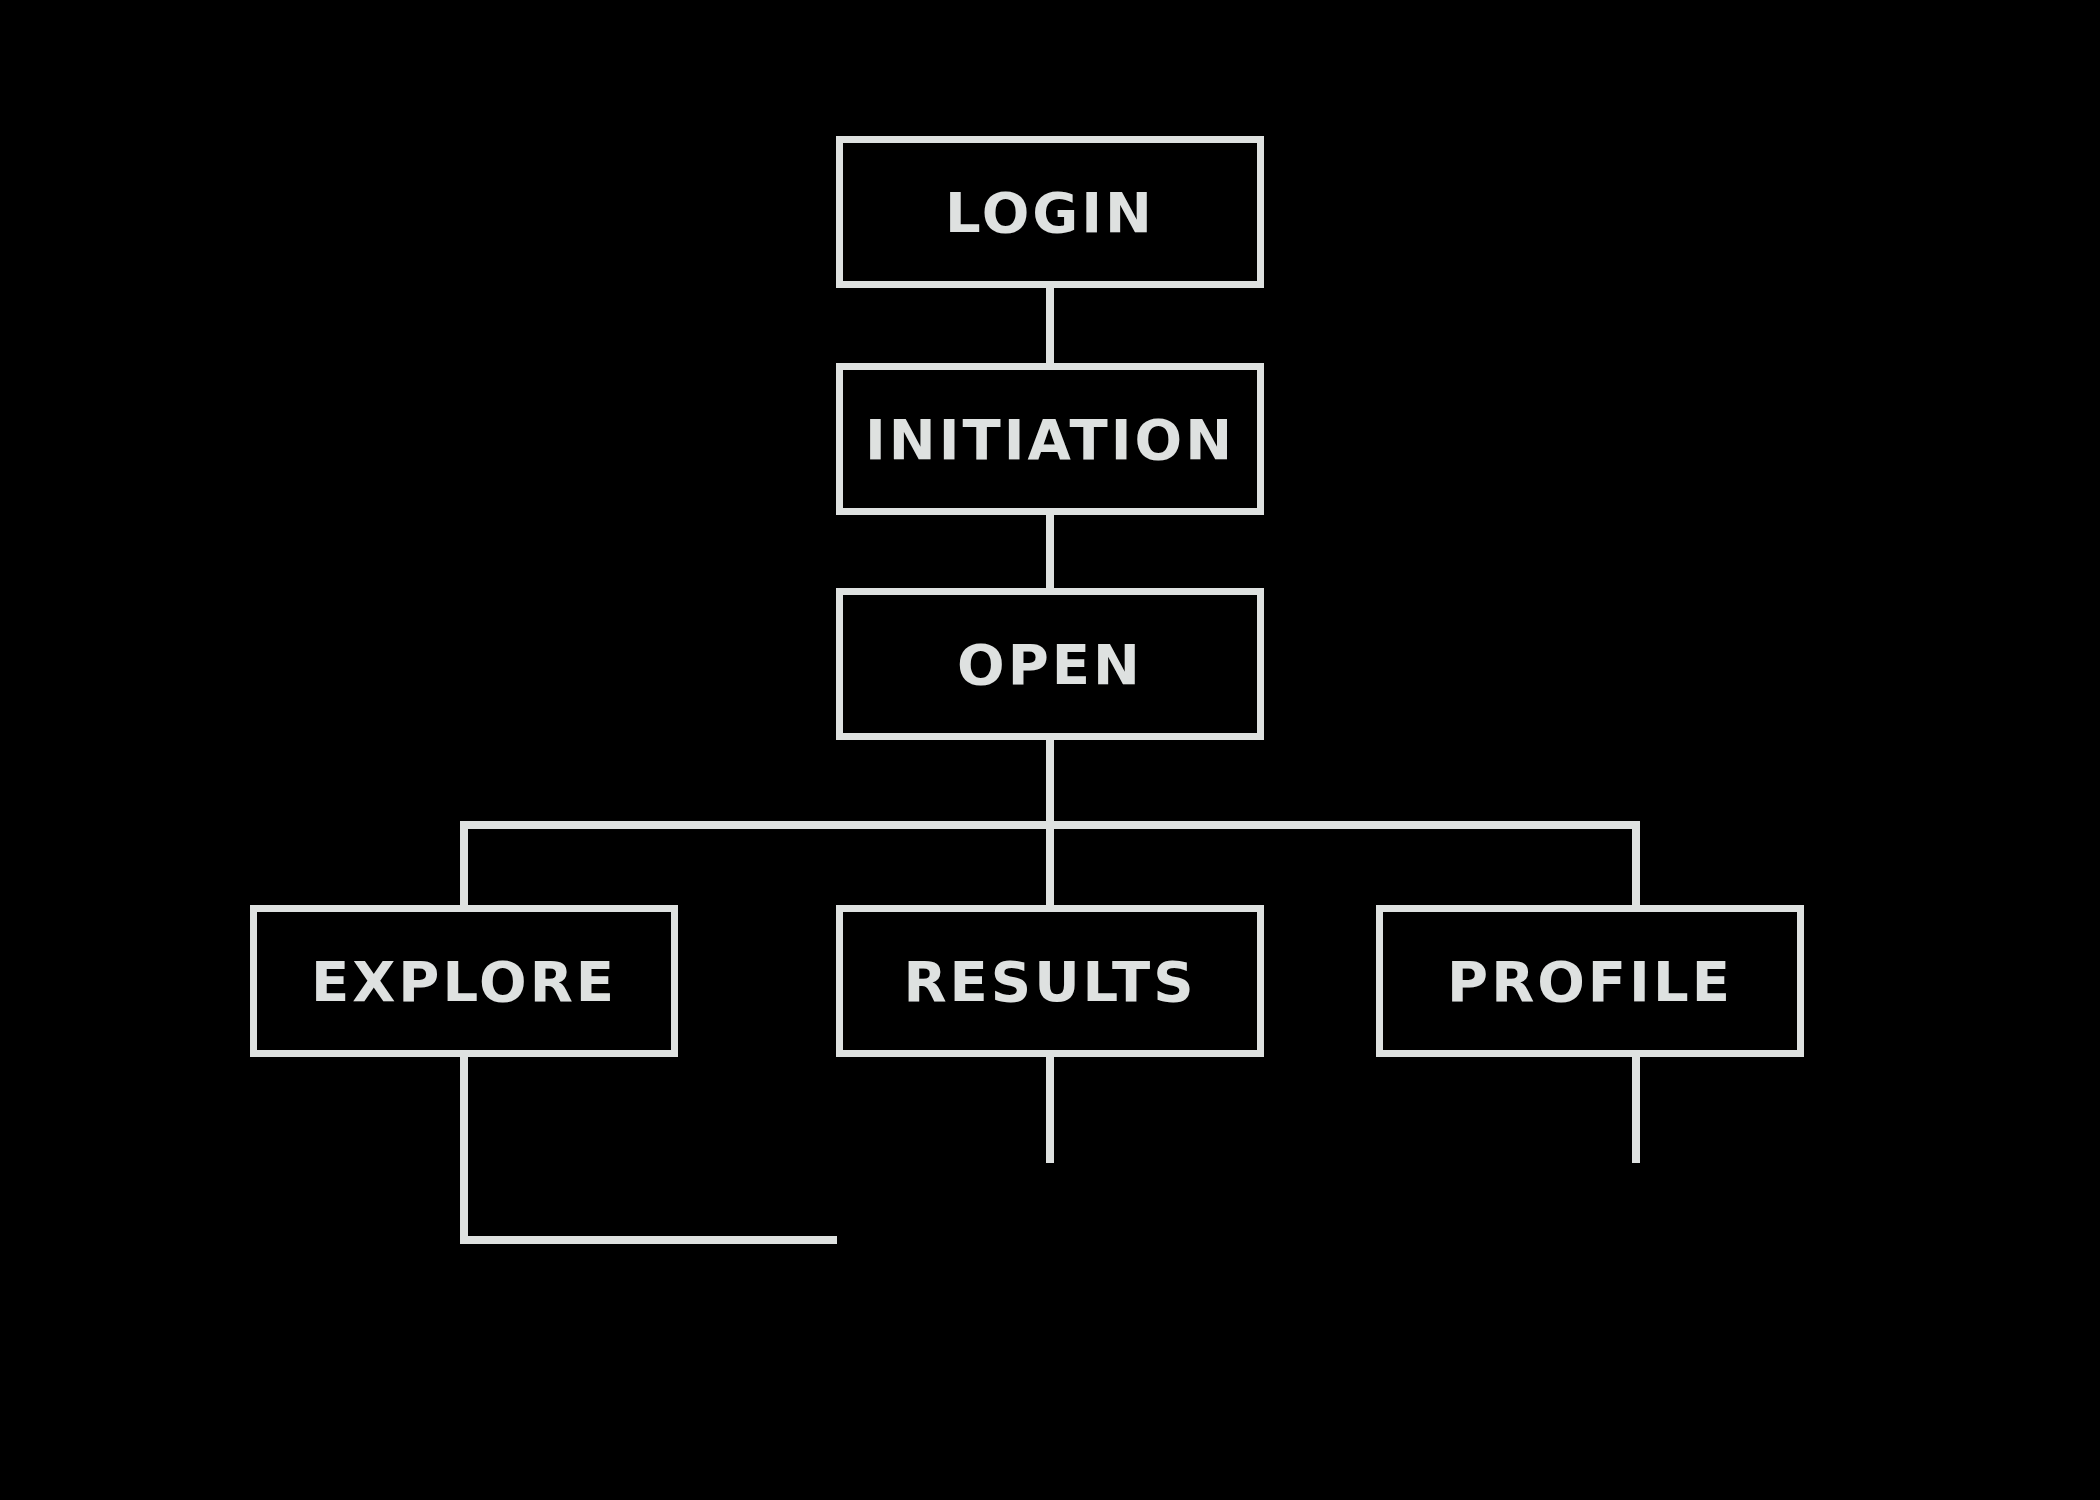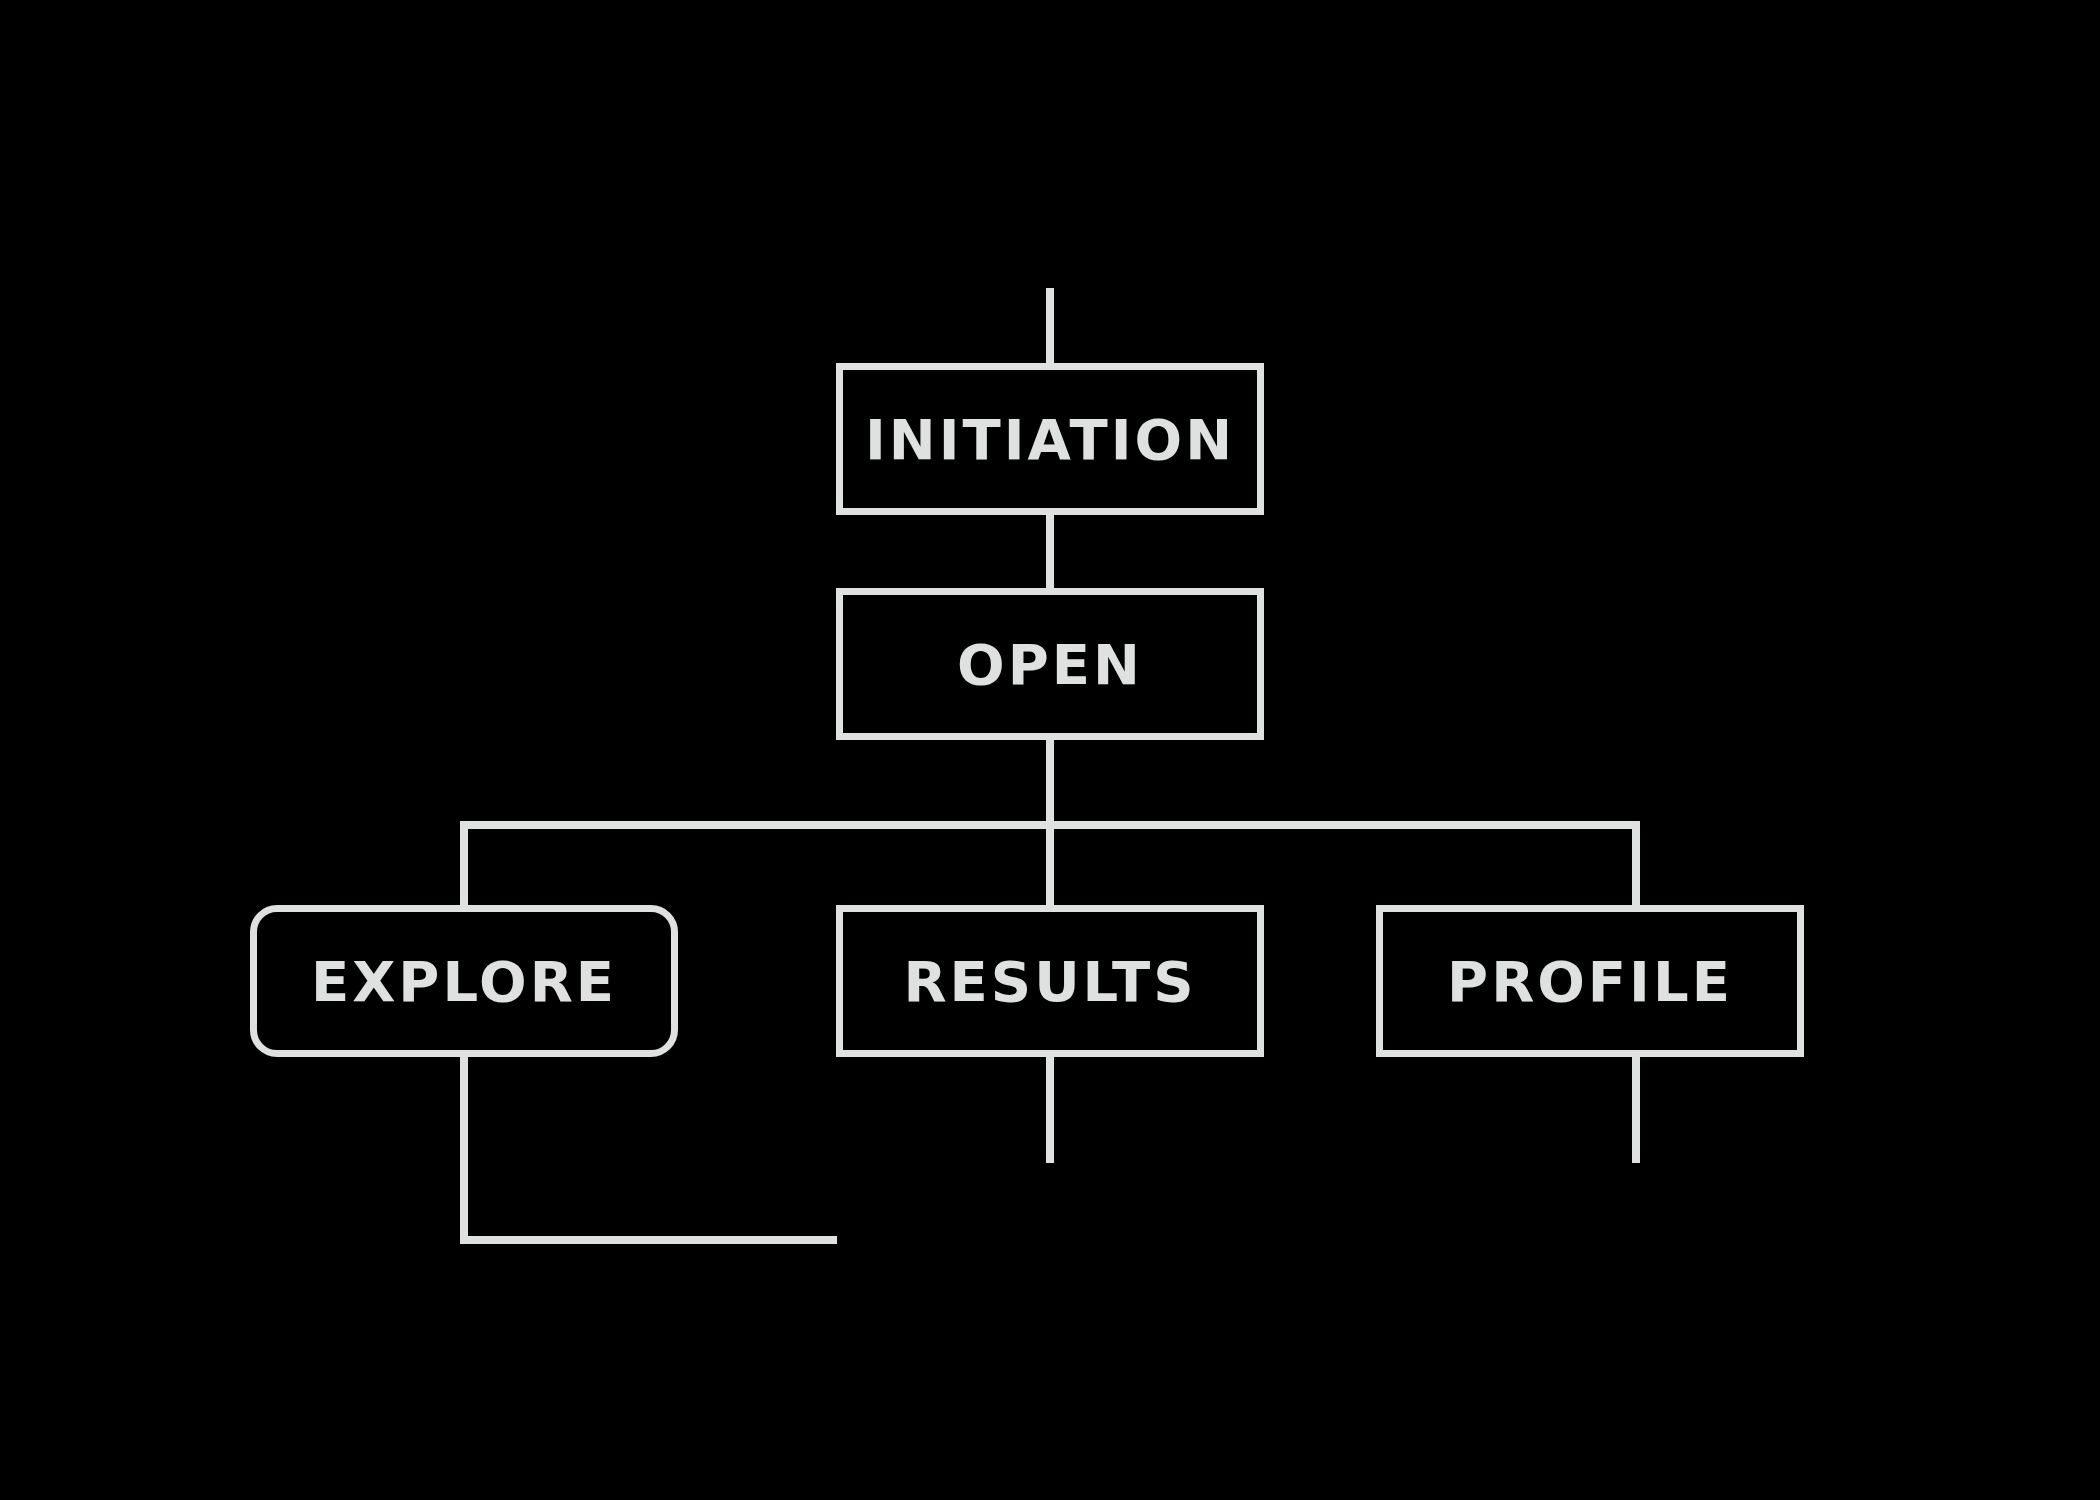--- a/index.html
+++ b/index.html
@@ -40,21 +40,21 @@
     position: absolute;
     background: var(--line);
   }
   .edge.v { width: 8px; }
   .edge.h { height: 8px; }
 
   
   .pos-login      { left: 836px;  top: 136px; }
   .pos-initiation { left: 836px;  top: 363px; }
   .pos-open       { left: 836px;  top: 588px; }
-  .pos-explore    { left: 250px;  top: 905px; border-radius: 27px; }
+  .pos-explore    { left: 250px;  top: 905px; }
   .pos-results    { left: 836px;  top: 905px; }
   .pos-profile    { left: 1376px; top: 905px; }
   .pos-movieinfo  { left: 836px;  top: 1162px; }
   .pos-settings   { left: 1420px; top: 1162px; }
 </style>
 </head>
 <body>
 
 <div class="canvas">
 
@@ -63,20 +63,23 @@
   <div class="edge v" style="left:1046px; top:740px;  height:89px;"></div>
   <div class="edge h" style="left:460px;  top:821px;  width:1180px;"></div>
   <div class="edge v" style="left:460px;  top:821px;  height:85px;"></div>
   <div class="edge v" style="left:1046px; top:821px;  height:85px;"></div>
   <div class="edge v" style="left:1632px; top:821px;  height:85px;"></div>
   <div class="edge v" style="left:1046px; top:1057px; height:106px;"></div>
   <div class="edge v" style="left:1632px; top:1057px; height:106px;"></div>
   <div class="edge v" style="left:460px;  top:1057px; height:187px;"></div>
   <div class="edge h" style="left:460px;  top:1236px; width:377px;"></div>
 
+  <div class="node pos-login">
+    <span class="node-label">LOGIN</span>
+  </div>
 
   <div class="node pos-initiation">
     <span class="node-label">INITIATION</span>
   </div>
 
   <div class="node pos-open">
     <span class="node-label">OPEN</span>
   </div>
 
   <div class="node pos-explore">

